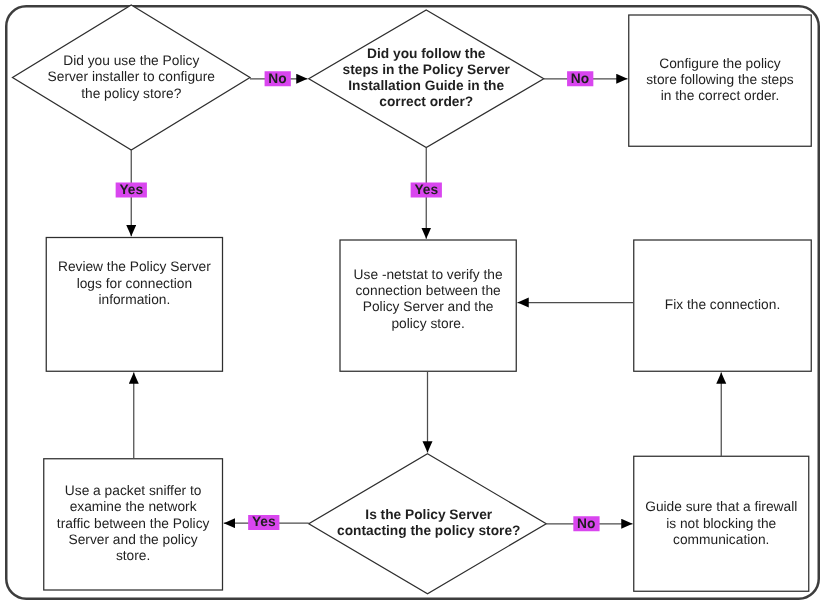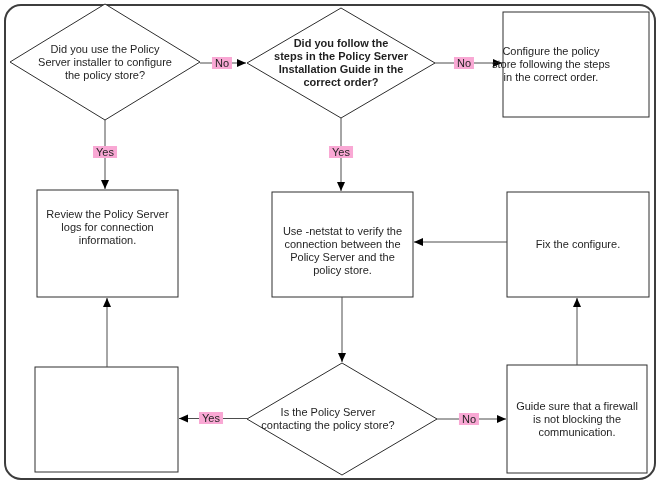--- a/index.html
+++ b/index.html
@@ -28,25 +28,26 @@
     text-align: center;
     font-size: 11px;
     line-height: 13px;
     color: #1f1f1f;
     white-space: pre-line;
     pointer-events: none;
   }
   .edge-label {
     position: absolute;
     transform: translate(-50%, -50%);
-    background: #f9a8d4;
+    background: #d946ef;
     padding: 0 3px;
     font-size: 11px;
     line-height: 12px;
     color: #1f1f1f;
+    font-weight: bold;
   }
 </style>
 </head>
 <body>
 
 <div class="canvas">
 
   <svg class="layer" width="660" height="484" viewBox="0 0 660 484">
     <defs>
       <marker id="arrow" markerUnits="userSpaceOnUse" markerWidth="10" markerHeight="10" refX="9" refY="4" orient="auto">
@@ -81,37 +82,42 @@
 
   <div class="node-label" style="left:22px; top:8px; width:166px; height:108px;">Did you use the Policy
 Server installer to configure
 the policy store?</div>
 
   <div class="node-label" style="left:263px; top:8px; width:156px; height:110px;font-weight:bold;">Did you follow the
 steps in the Policy Server
 Installation Guide in the
 correct order?</div>
 
-  <div class="node-label" style="left:482px; top:14px; width:138px; height:101px;">Configure the policy
+  <div class="node-label" style="left:507px; top:14px; width:138px; height:101px;">Configure the policy
 store following the steps
 in the correct order.</div>
 
   <div class="node-label" style="left:40px; top:176px; width:135px; height:103px;">Review the Policy Server
 logs for connection
 information.</div>
 
-  <div class="node-label" style="left:275px; top:200px; width:135px; height:101px;">Use -netstat to verify the
+  <div class="node-label" style="left:275px; top:189px; width:135px; height:101px;">Use -netstat to verify the
 connection between the
 Policy Server and the
 policy store.</div>
 
-  <div class="node-label" style="left:510px; top:194px; width:136px; height:101px;">Fix the configure.</div>
+  <div class="node-label" style="left:510px; top:194px; width:136px; height:101px;">Fix the connection.</div>
 
+  <div class="node-label" style="left:38px; top:369px; width:137px; height:101px;">Use a packet sniffer to
+examine the network
+traffic between the Policy
+Server and the policy
+store.</div>
 
-  <div class="node-label" style="left:243px; top:365px; width:170px; height:108px;">Is the Policy Server
+  <div class="node-label" style="left:258px; top:365px; width:170px; height:108px;font-weight:bold;">Is the Policy Server
 contacting the policy store?</div>
 
   <div class="node-label" style="left:510px; top:367px; width:134px; height:104px;">Guide sure that a firewall
 is not blocking the
 communication.</div>
 
   <span class="edge-label" style="left:222px; top:63px;">No</span>
 
   <span class="edge-label" style="left:464px; top:63px;">No</span>
 

